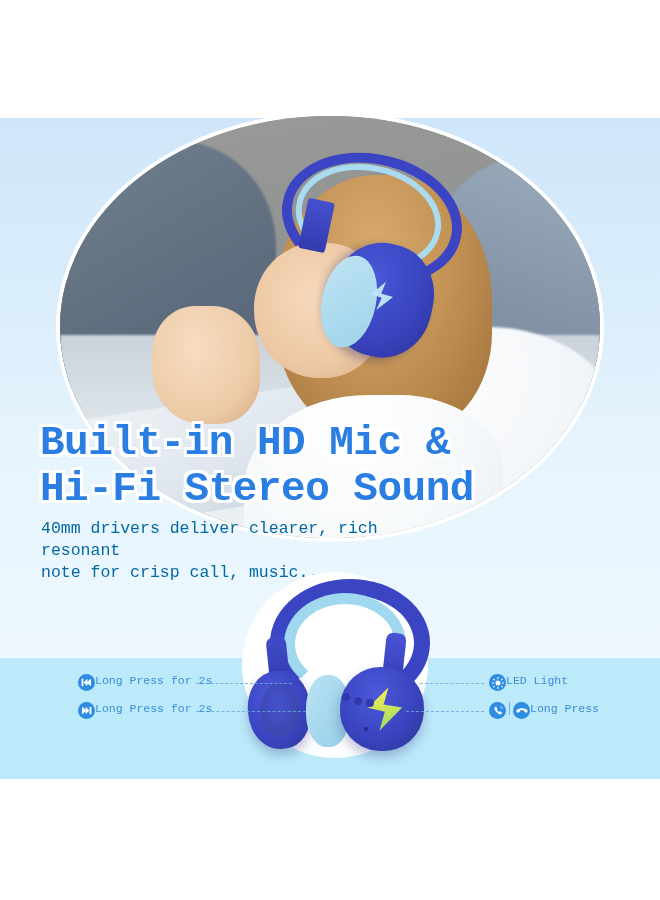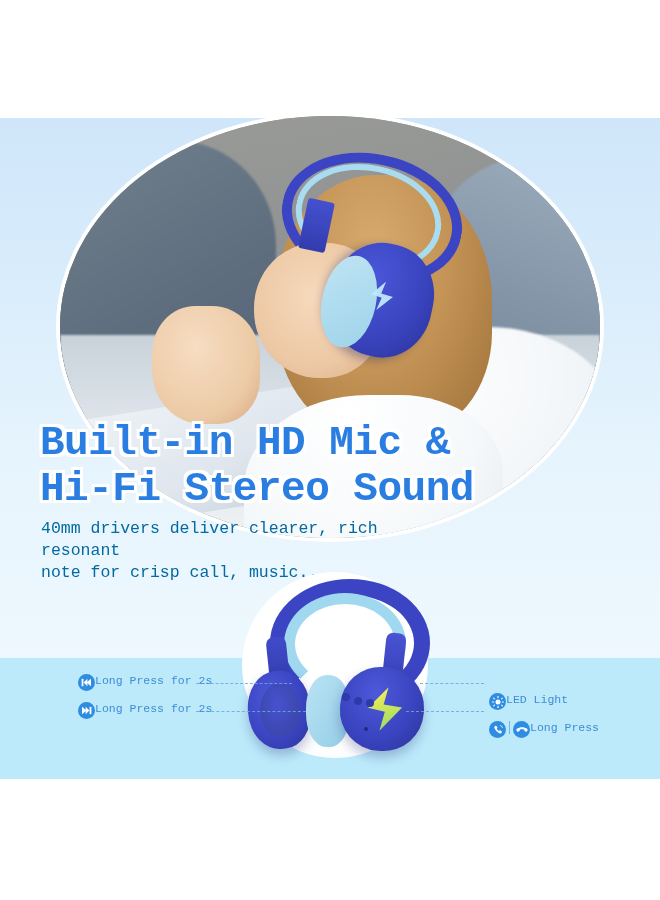--- a/index.html
+++ b/index.html
@@ -212,21 +212,21 @@
   .pr-btn.b2{left:108px;top:122px;}
   .pr-btn.b3{left:120px;top:124px;}
   .pr-dot{position:absolute;left:118px;top:152px;width:4px;height:4px;border-radius:50%;background:#1f2a86;}
 
   
   .callout{
     position:absolute;display:flex;align-items:flex-start;
     font-size:11.5px;color:#3a8ad4;white-space:nowrap;
   }
   .callout.left{left:78px;}
-  .callout.right{left:489px;margin-top:19px;}
+  .callout.right{left:489px;}
   .row1{top:674px;}
   .row2{top:702px;}
 
   .ic{
     width:17px;height:17px;border-radius:50%;background:#2e8de3;
     display:inline-flex;align-items:center;justify-content:center;
     flex:0 0 auto;position:relative;
   }
   .ic svg{display:block;}
   .divider{

